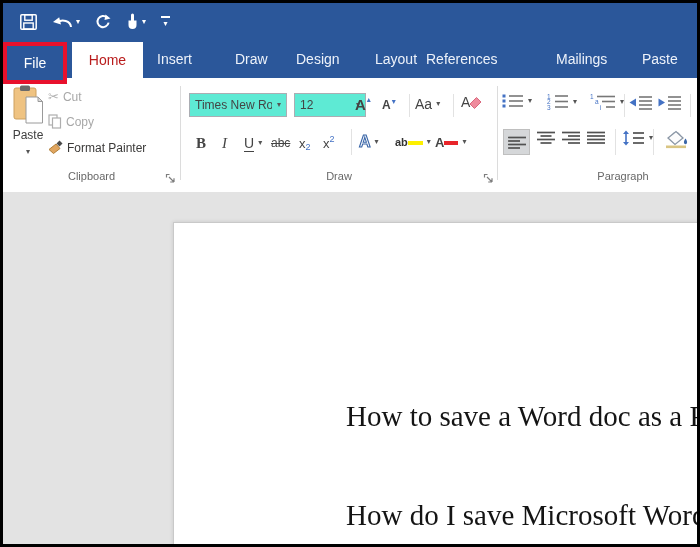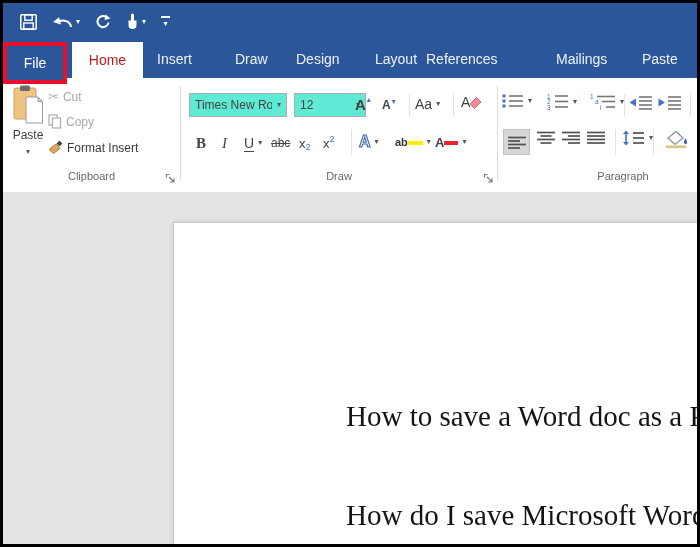--- a/index.html
+++ b/index.html
@@ -132,21 +132,21 @@
         <rect x="1" y="1" width="8" height="10" fill="#fff" stroke="#aeaeae" stroke-width="1.2"></rect>
         <rect x="4.5" y="4" width="8" height="10" fill="#fff" stroke="#aeaeae" stroke-width="1.2"></rect>
       </svg>
       <span>Copy</span>
     </div>
     <div class="rbtn" style="left:45px;top:62px">
       <svg width="15" height="15" viewBox="0 0 15 15">
         <polygon points="1,9.5 8,4 12,8.5 5.5,13.5" fill="#e0a55f" stroke="#b07f3a"></polygon>
         <polygon points="8.5,3.5 11.5,0.5 14.5,3.5 11.5,6.5" fill="#4a4a4a"></polygon>
       </svg>
-      <span>Format Insert</span>
+      <span>Format Painter</span>
     </div>
     <div class="glabel" style="left:0;width:177px">Clipboard</div>
     <svg class="launch" style="position:absolute;left:162px;top:95px" width="11" height="11" viewBox="0 0 11 11">
       <path d="M1.5 4.5 V1.5 H4.5 M4 4 L9 9 M9 9 H5.2 M9 9 V5.2" fill="none" stroke="#7d7d7d" stroke-width="1.2"></path>
     </svg>
     <div class="gdiv" style="left:177px"></div>
 
     <div class="combo" style="left:186px;top:15px;width:98px">
       <span class="val">Times New Ro</span>
       <span class="car">▾</span>

